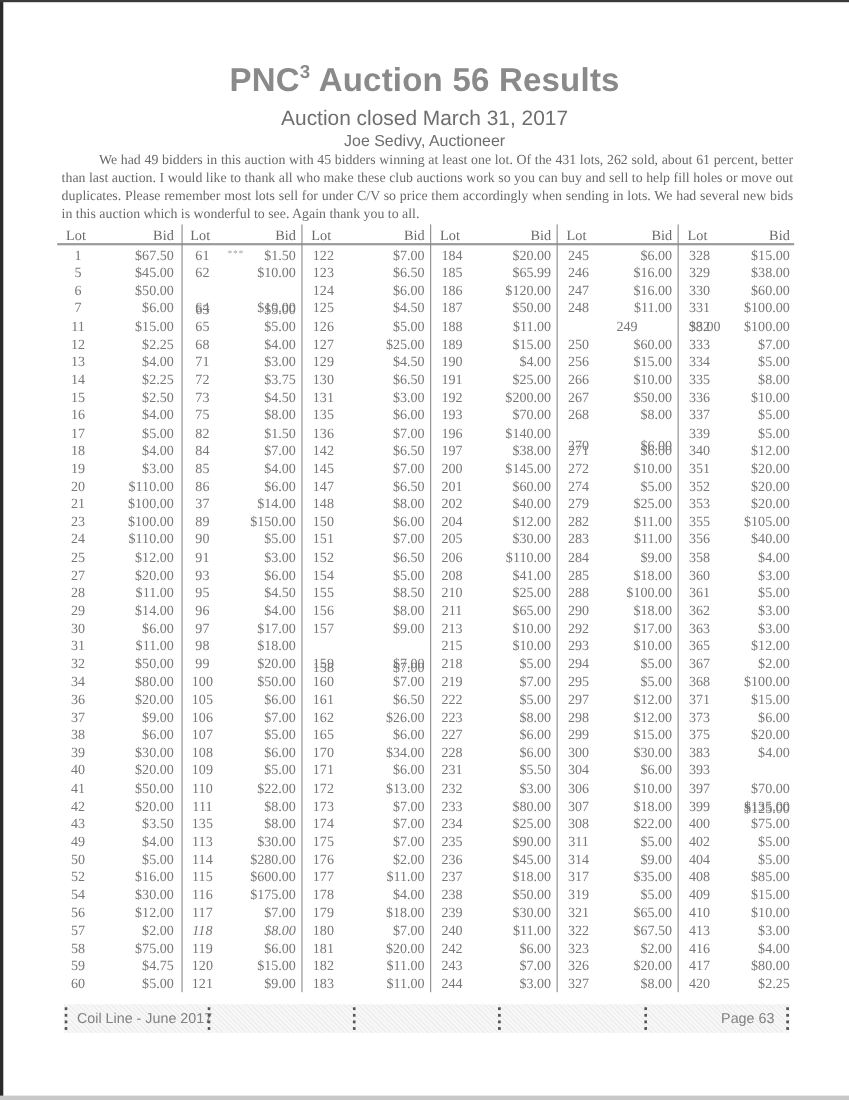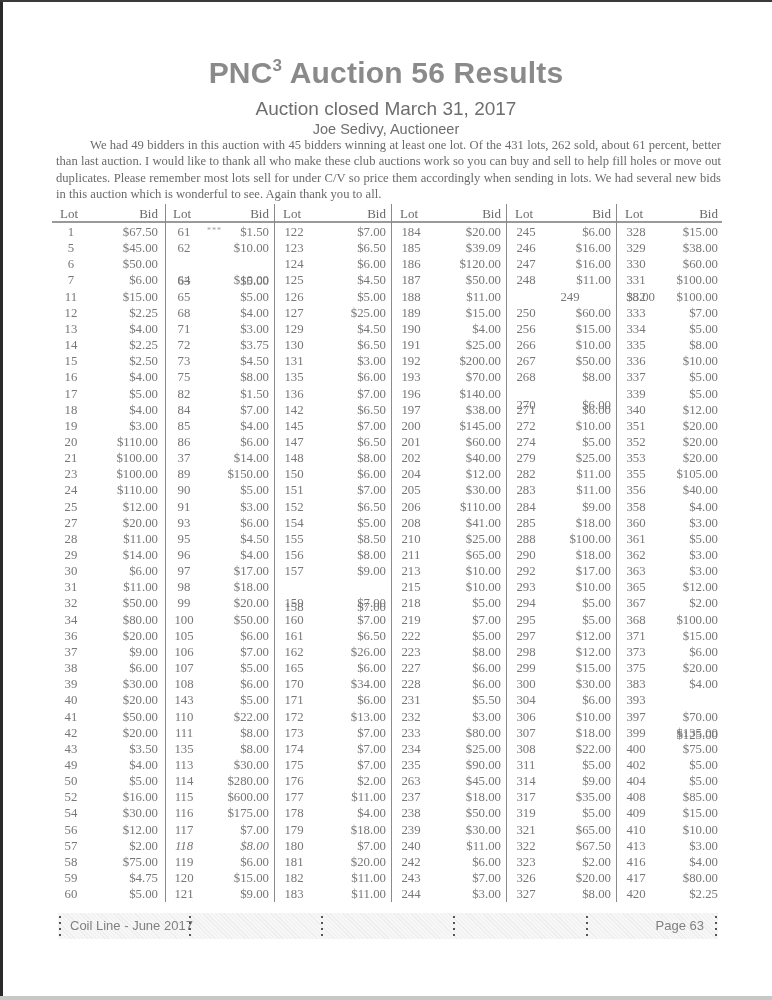--- a/index.html
+++ b/index.html
@@ -356,21 +356,21 @@
       </div>
       <div class="row" style="top: 457.05px; width: 108px;">
         <span class="lot">107</span>
         <span class="bid" style="right: 8px;">$5.00</span>
       </div>
       <div class="row" style="top: 473.2px; width: 108px;">
         <span class="lot">108</span>
         <span class="bid" style="right: 8px;">$6.00</span>
       </div>
       <div class="row" style="top: 489.35px; width: 108px;">
-        <span class="lot">143</span>
+        <span class="lot">109</span>
         <span class="bid" style="right: 8px;">$5.00</span>
       </div>
       <div class="row" style="top: 505.5px; width: 108px;">
         <span class="lot">110</span>
         <span class="bid" style="right: 8px;">$22.00</span>
       </div>
       <div class="row" style="top: 521.65px; width: 108px;">
         <span class="lot">111</span>
         <span class="bid" style="right: 8px;">$8.00</span>
       </div>
@@ -589,21 +589,21 @@
     </div>
     <div class="col-group" style="left: 344px; width: 113px;">
       <span class="hdr" style="left: 4px;">Lot</span>
       <span class="hdr" style="right: 8px;">Bid</span>
       <div class="row" style="top: 21px; width: 113px;">
         <span class="lot">184</span>
         <span class="bid" style="right: 8px;">$20.00</span>
       </div>
       <div class="row" style="top: 37.15px; width: 113px;">
         <span class="lot">185</span>
-        <span class="bid" style="right: 8px;">$39.09</span>
+        <span class="bid" style="right: 8px;">$65.99</span>
       </div>
       <div class="row" style="top: 53.3px; width: 113px;">
         <span class="lot">186</span>
         <span class="bid" style="right: 8px;">$120.00</span>
       </div>
       <div class="row" style="top: 69.45px; width: 113px;">
         <span class="lot">187</span>
         <span class="bid" style="right: 8px;">$50.00</span>
       </div>
       <div class="row" style="top: 85.6px; width: 113px;">
@@ -720,21 +720,21 @@
       </div>
       <div class="row" style="top: 537.8px; width: 113px;">
         <span class="lot">234</span>
         <span class="bid" style="right: 8px;">$25.00</span>
       </div>
       <div class="row" style="top: 553.95px; width: 113px;">
         <span class="lot">235</span>
         <span class="bid" style="right: 8px;">$90.00</span>
       </div>
       <div class="row" style="top: 570.1px; width: 113px;">
-        <span class="lot">263</span>
+        <span class="lot">236</span>
         <span class="bid" style="right: 8px;">$45.00</span>
       </div>
       <div class="row" style="top: 586.25px; width: 113px;">
         <span class="lot">237</span>
         <span class="bid" style="right: 8px;">$18.00</span>
       </div>
       <div class="row" style="top: 602.4px; width: 113px;">
         <span class="lot">238</span>
         <span class="bid" style="right: 8px;">$50.00</span>
       </div>

